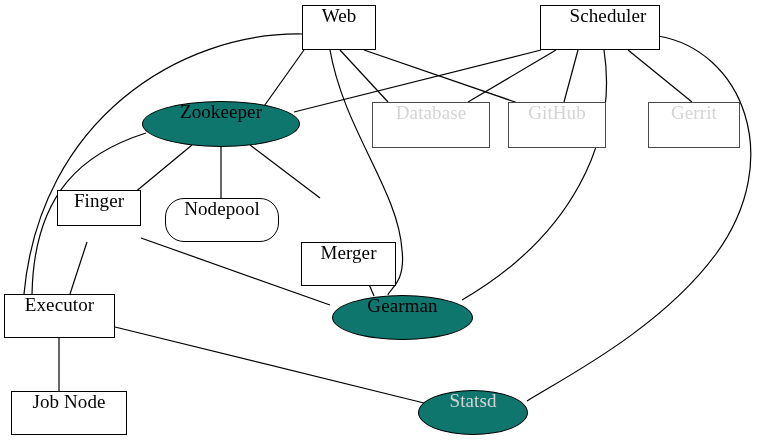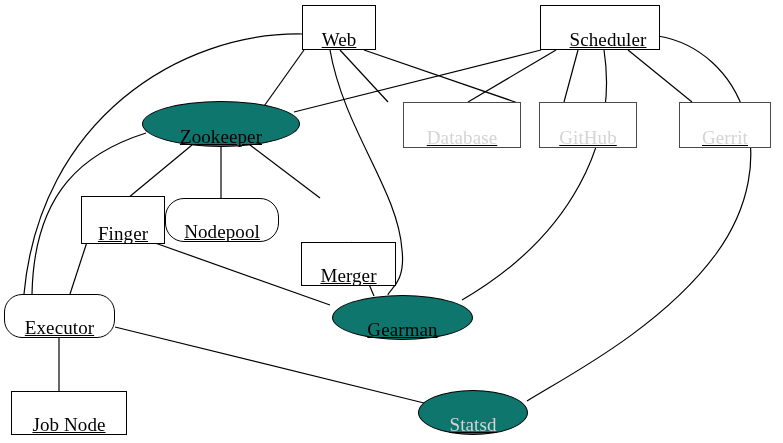--- a/index.html
+++ b/index.html
@@ -21,25 +21,24 @@
   #edge-layer {
     position: absolute;
     left: 0;
     top: 0;
     width: 783px;
     height: 443px;
   }
   .node {
     position: absolute;
     display: flex;
-    align-items: flex-end;
+    align-items: flex-start;
     justify-content: center;
     box-sizing: border-box;
     white-space: nowrap;
-    text-decoration: underline;
   }
   .node-box {
     border: 1px solid #000000;
     background: #ffffff;
   }
   .node-ellipse {
     border: 1px solid #000000;
     border-radius: 50%;
     background: #0f766e;
   }
@@ -47,21 +46,20 @@
     font-size: 19px;
     line-height: 1;
     color: #000000;
     letter-spacing: 0.1px;
   }
   .node-dim > .node-label {
     color: #d4d4d4;
   }
   .node-box.node-dim {
     border-color: #4a4a4a;
-    margin-left: 31px;
   }
 </style>
 </head>
 <body>
 
 <div id="diagram-canvas">
   <svg id="edge-layer" viewBox="0 0 783 443" xmlns="http://www.w3.org/2000/svg">
       <path d="M 304,50 L 262,109" fill="none" stroke="#000000" stroke-width="1.2"></path>
       <path d="M 340,50 L 388,102" fill="none" stroke="#000000" stroke-width="1.2"></path>
       <path d="M 364,50 L 518,103" fill="none" stroke="#000000" stroke-width="1.2"></path>
@@ -95,30 +93,30 @@
       </div>
       <div class="node node-box node-dim" style="left: 372px; top: 102px; width: 118px; height: 46px;">
         <span class="node-label">Database</span>
       </div>
       <div class="node node-box node-dim" style="left: 508px; top: 102px; width: 98px; height: 46px;">
         <span class="node-label">GitHub</span>
       </div>
       <div class="node node-box node-dim" style="left: 648px; top: 102px; width: 92px; height: 46px;">
         <span class="node-label">Gerrit</span>
       </div>
-      <div class="node node-box" style="left: 57px; top: 196px; width: 84px; height: 48px; margin-left: 24px;">
+      <div class="node node-box" style="left: 57px; top: 190px; width: 84px; height: 36px;">
         <span class="node-label">Finger</span>
       </div>
       <div class="node node-box" style="left: 165px; top: 198px; width: 114px; height: 44px; border-radius: 19px;">
         <span class="node-label">Nodepool</span>
       </div>
       <div class="node node-box" style="left: 301px; top: 198px; width: 95px; height: 44px; margin-top: 44px;">
         <span class="node-label">Merger</span>
       </div>
-      <div class="node node-box" style="left: 4px; top: 294px; width: 111px; height: 44px; border-radius: 18px;">
+      <div class="node node-box" style="left: 4px; top: 294px; width: 111px; height: 44px;">
         <span class="node-label">Executor</span>
       </div>
       <div class="node node-ellipse" style="left: 332px; top: 295px; width: 141px; height: 45px;">
         <span class="node-label">Gearman</span>
       </div>
       <div class="node node-box" style="left: 11px; top: 391px; width: 116px; height: 44px;">
         <span class="node-label">Job Node</span>
       </div>
       <div class="node node-ellipse node-dim" style="left: 418px; top: 390px; width: 110px; height: 45px;">
         <span class="node-label">Statsd</span>

